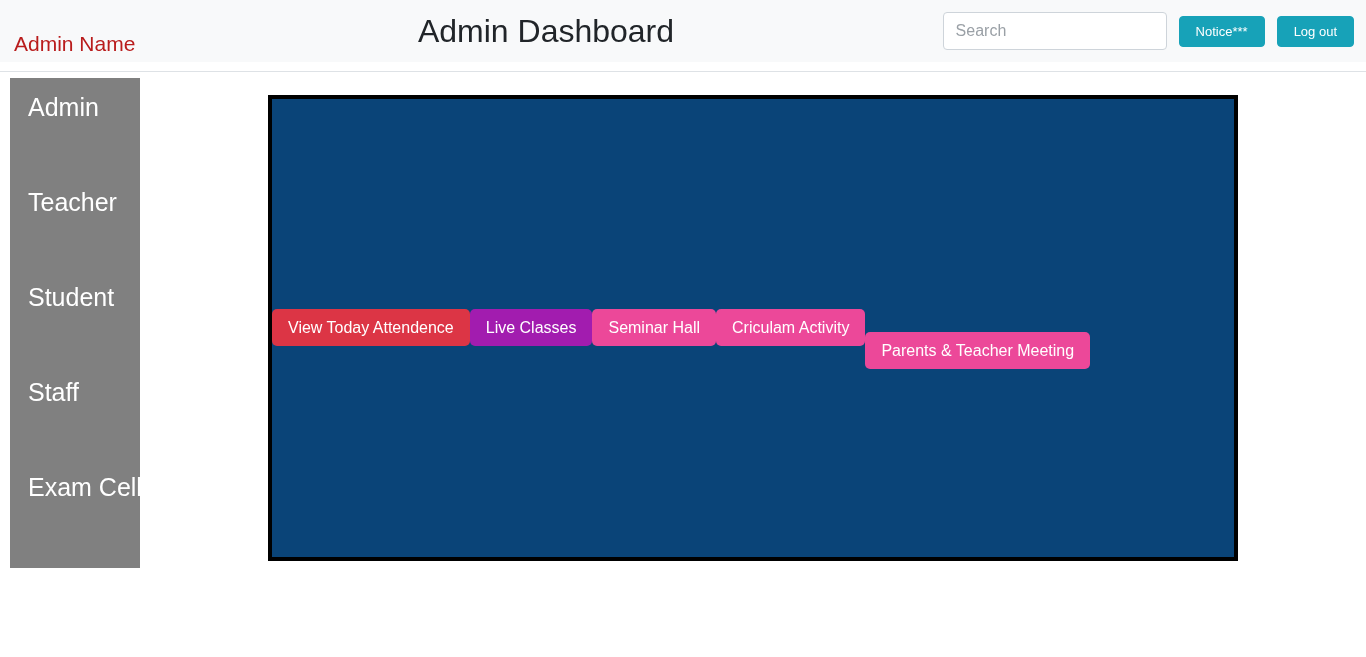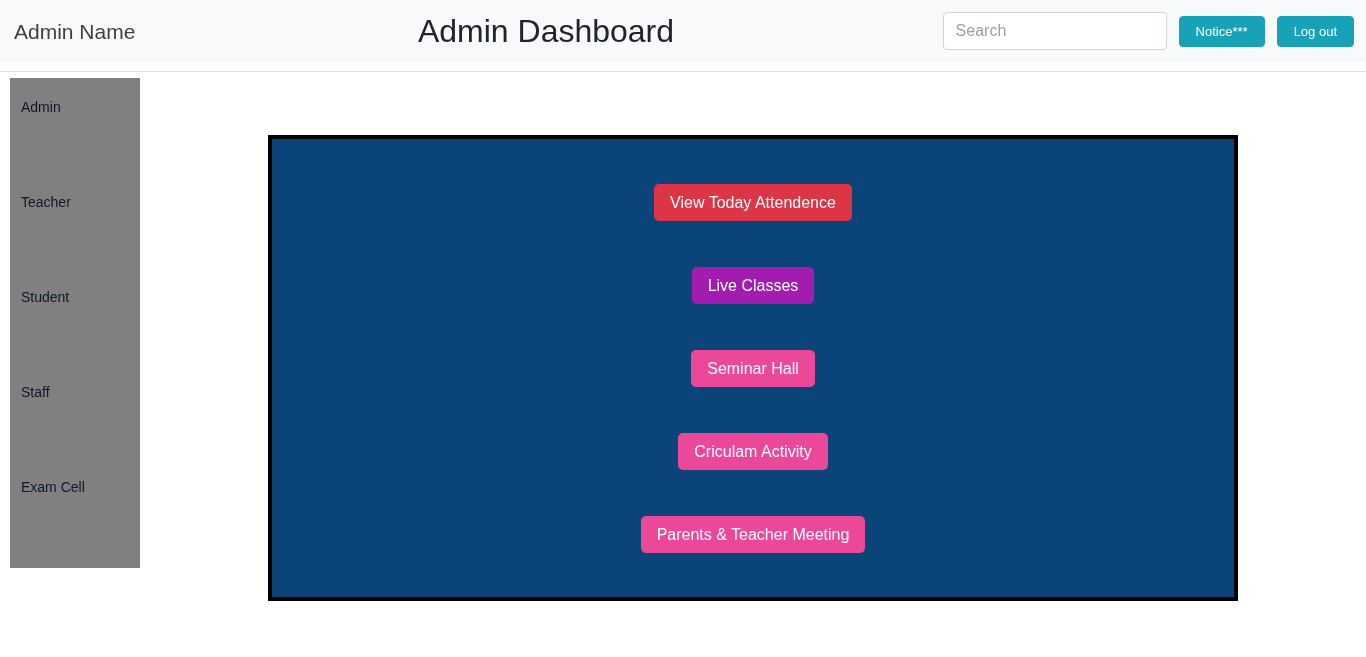--- a/index.html
+++ b/index.html
@@ -20,23 +20,23 @@
     left: 0; top: 0;
     width: 1366px;
     height: 62px;
     background: #f8f9fa;
     display: flex;
     align-items: center;
   }
   .brand {
     position: absolute;
     left: 14px;
-    top: 19px;
+    top: 31px;
     font-size: 21px;
-    color: #404040;
+    color: #b91c1c;
     line-height: 25px;
     white-space: nowrap;
   }
   .page-title {
     position: absolute;
     left: 0;
     top: 12px;
     width: 1092px;
     text-align: center;
     font-size: 32px;
@@ -96,24 +96,24 @@
   .sidebar {
     position: absolute;
     left: 10px;
     top: 78px;
     width: 130px;
     height: 490px;
     background: #808080;
   }
   .side-link {
     position: absolute;
-    left: 11px;
-    font-size: 14px;
+    left: 18px;
+    font-size: 25px;
     line-height: 25px;
-    color: #0f172a;
+    color: #ffffff;
     text-decoration: none;
     white-space: nowrap;
     cursor: pointer;
     display: block;
   }
   .side-link:nth-of-type(1) { top: 17px; }
   .side-link:nth-of-type(2) { top: 112px; }
   .side-link:nth-of-type(3) { top: 207px; }
   .side-link:nth-of-type(4) { top: 302px; }
   .side-link:nth-of-type(5) { top: 397px; }
@@ -121,24 +121,23 @@
   
   .panel {
     position: absolute;
     left: 268px;
     top: 95px;
     width: 970px;
     height: 466px;
     background: #0a4478;
     border: 4px solid #000000;
     display: flex;
-    flex-direction: column;
+    flex-direction: row;
     align-items: center;
     padding-top: 45px;
-    margin-top: 40px;
   }
   .panel-btn {
     display: block;
     border: none;
     border-radius: 5px;
     color: #ffffff;
     font-family: "Liberation Sans", sans-serif;
     font-size: 16px;
     line-height: 19px;
     padding: 9px 16px;

